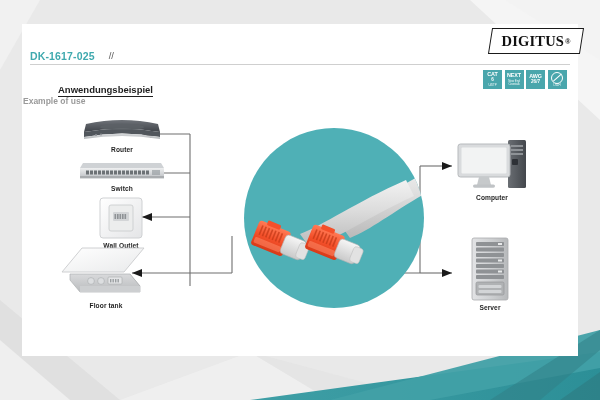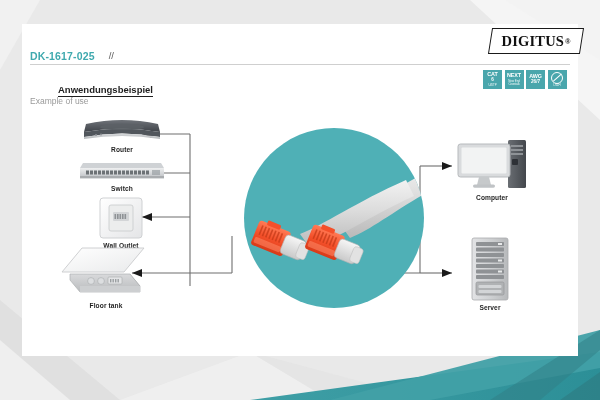--- a/index.html
+++ b/index.html
@@ -64,21 +64,21 @@
     content:"";position:absolute;width:11px;height:1.1px;background:#fff;
     transform:rotate(-42deg);
   }
 
   
   .sec-de{
     position:absolute;left:30px;top:84px;font-size:9.5px;font-weight:bold;color:#1f1f1f;
     border-bottom:1px solid #1f1f1f;padding-bottom:1px;margin-left:28px;
   }
   .sec-en{
-    position:absolute;left:30px;top:96px;font-size:8.5px;color:#9a9a9a;font-weight:normal;
+    position:absolute;left:23px;top:96px;font-size:8.5px;color:#9a9a9a;font-weight:bold;
   }
 
   
   .diagram{position:absolute;left:22px;top:24px;width:556px;height:332px;}
   .wire{position:absolute;width:556px;height:332px;left:0;top:0;}
 
   .node{position:absolute;}
   .node-label{
     position:absolute;width:120px;text-align:center;left:50%;transform:translateX(-50%);
     font-size:6.6px;font-weight:bold;color:#1f1f1f;letter-spacing:.1px;

